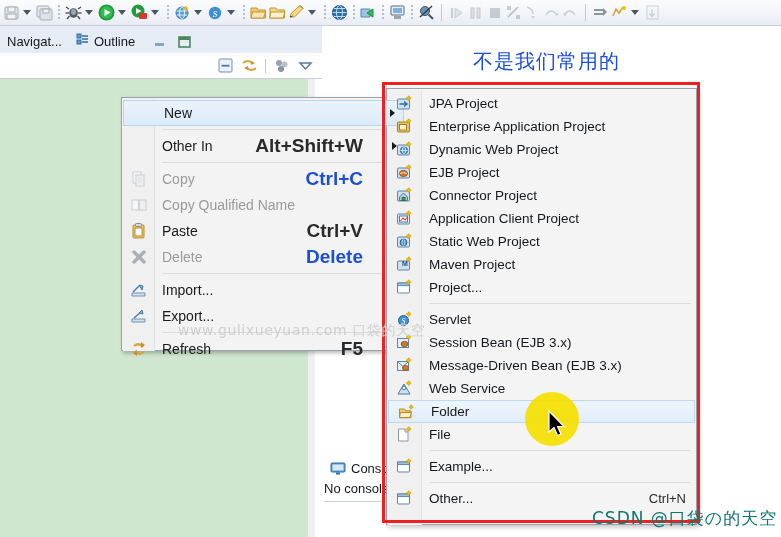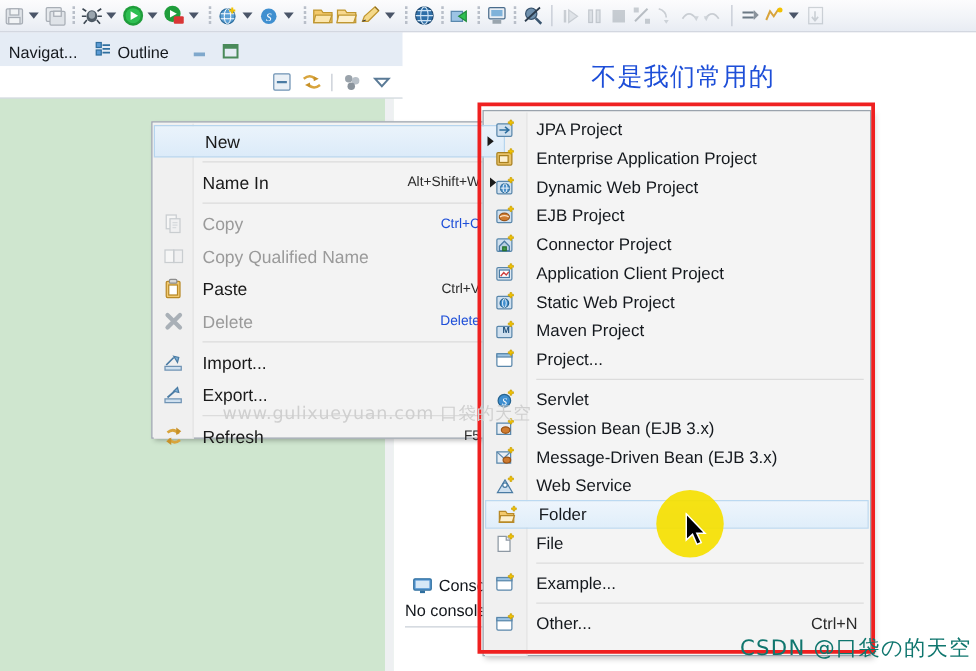--- a/index.html
+++ b/index.html
@@ -104,21 +104,21 @@
   .mi {
     position:relative; height:26px; display:flex; align-items:center;
     font-size:14px; color:#1a1a1a; padding-left:40px; z-index:2;
   }
   .mi.disabled { color:#9a9a9a; }
   .mi.sel {
     background:linear-gradient(to bottom,#eaf3fb,#dcebf9);
     border:1px solid #b6d5ef; margin:0 1px; height:26px;
   }
   .mi .ico { position:absolute; left:8px; top:4px; width:18px; height:18px; }
-  .mi .key { position:absolute; right:21px; font-size:11px; color:#2a2a2a; }
+  .mi .key { position:absolute; right:42px; font-size:19px; color:#2a2a2a;font-weight:bold; }
   .mi.disabled .key { color:#1d4ed8; }
   .mi .subarrow {
     position:absolute; right:8px;
     width:0;height:0;border-top:4px solid transparent;border-bottom:4px solid transparent;
     border-left:5px solid #1a1a1a;
   }
   .msep { height:1px; background:#dcdcdc; margin:3px 4px 3px 40px; }
 
   
   #submenu {
@@ -491,21 +491,21 @@
   <div style="padding-top:2px"></div>
 
   <div class="mi sel">
     <span>New</span>
     <span class="subarrow"></span>
   </div>
 
   <div class="msep"></div>
 
   <div class="mi">
-    <span>Name In</span>
+    <span>Other In</span>
     <span class="key">Alt+Shift+W</span>
     <span class="subarrow"></span>
   </div>
 
   <div class="msep"></div>
 
   <div class="mi disabled">
     <span class="ico">
       <svg width="18" height="18" viewBox="0 0 18 18" opacity=".45">
           <rect x="3" y="2" width="8" height="11" fill="#ffffff" stroke="#9aa3ab"></rect>

